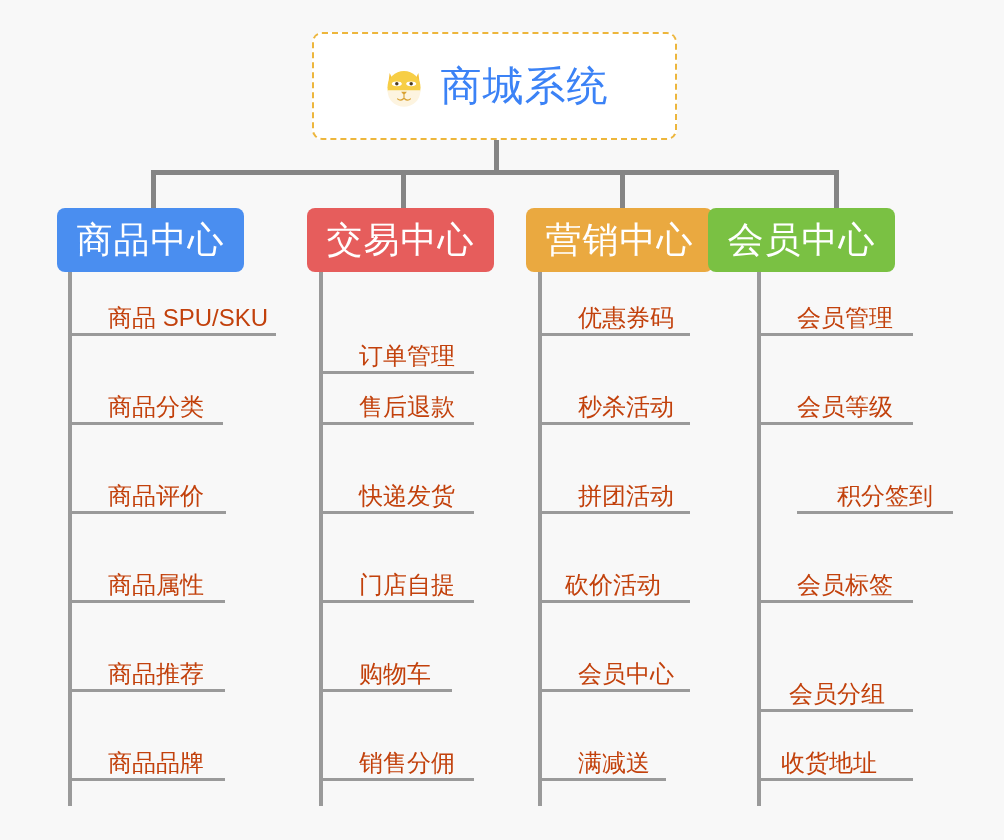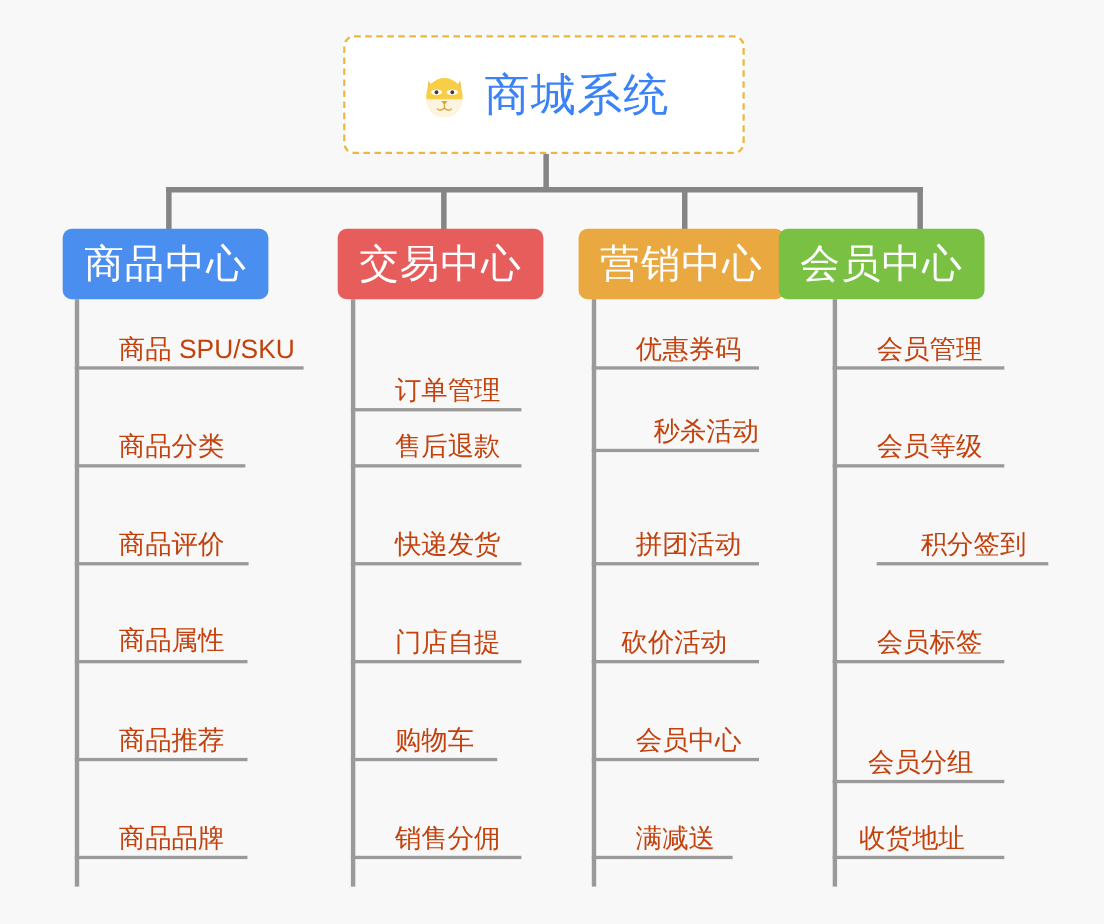--- a/index.html
+++ b/index.html
@@ -161,21 +161,21 @@
     <div class="spine" style="height:534px;"></div>
     <div class="leaf" style="top:0px;   width:208px;">
         <span class="leaf-label">商品 SPU/SKU</span>
       </div>
     <div class="leaf" style="top:89px;  width:155px;">
         <span class="leaf-label">商品分类</span>
       </div>
     <div class="leaf" style="top:178px; width:158px;">
         <span class="leaf-label">商品评价</span>
       </div>
-    <div class="leaf" style="top:267px; width:157px;font-family:Liberation Mono, monospace;">
+    <div class="leaf" style="top:267px; width:157px;">
         <span class="leaf-label">商品属性</span>
       </div>
     <div class="leaf" style="top:356px; width:157px;">
         <span class="leaf-label">商品推荐</span>
       </div>
     <div class="leaf" style="top:445px; width:157px;">
         <span class="leaf-label">商品品牌</span>
       </div>
   </div>
 
@@ -205,21 +205,21 @@
   </div>
 
   <div class="category" style="left:526px; background:#eaa940;">
     <span class="category-label">营销中心</span>
   </div>
   <div class="branch" style="left:538px;">
     <div class="spine" style="height:534px;"></div>
     <div class="leaf" style="top:0px;   width:152px;">
         <span class="leaf-label">优惠券码</span>
       </div>
-    <div class="leaf" style="top:75px;  width:152px;justify-content:flex-end;">
+    <div class="leaf" style="top:89px;  width:152px;">
         <span class="leaf-label">秒杀活动</span>
       </div>
     <div class="leaf" style="top:178px; width:152px;">
         <span class="leaf-label">拼团活动</span>
       </div>
     <div class="leaf" style="top:267px; width:152px;padding-left:27px;">
         <span class="leaf-label">砍价活动</span>
       </div>
     <div class="leaf" style="top:356px; width:152px;">
         <span class="leaf-label">会员中心</span>

